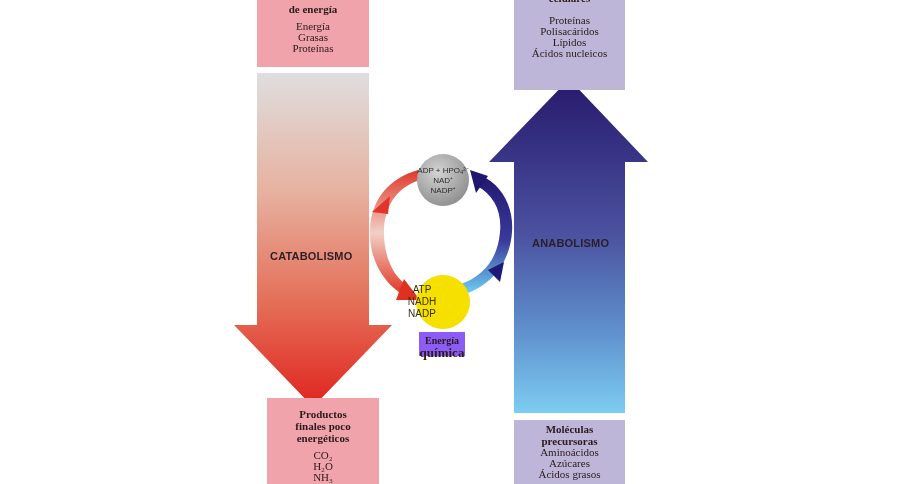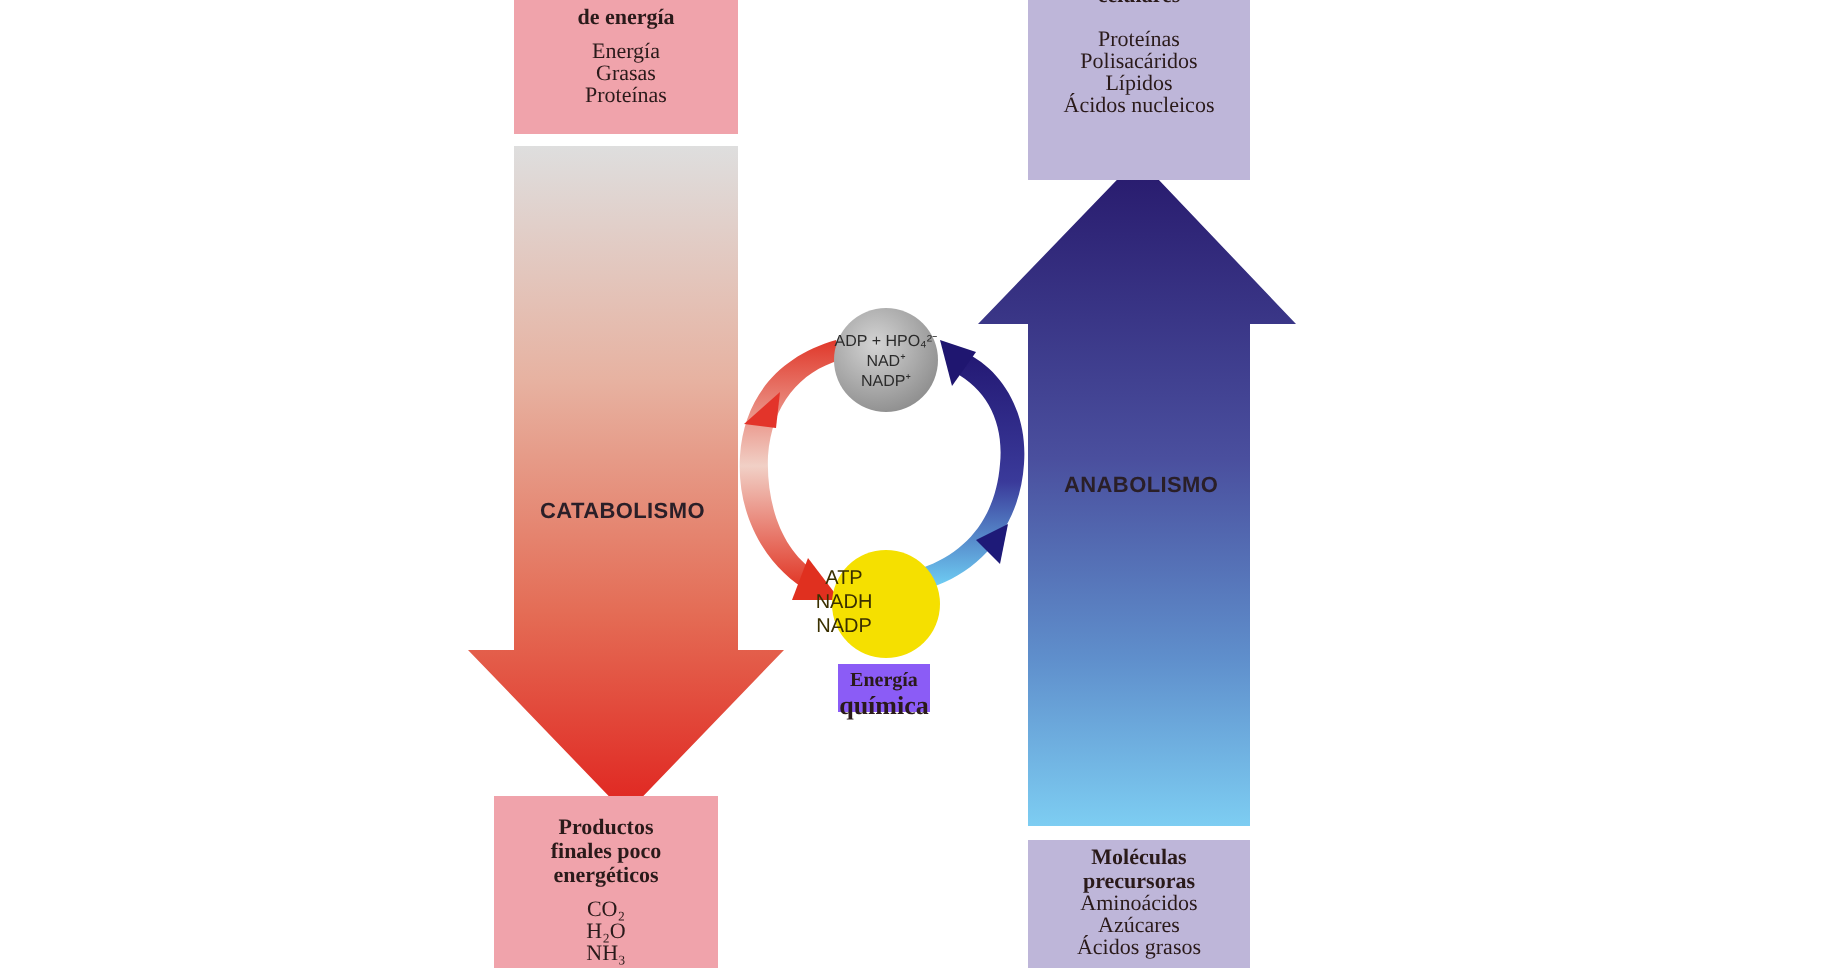--- a/index.html
+++ b/index.html
@@ -93,21 +93,21 @@
   <div>ATP</div>
   <div>NADH</div>
   <div>NADP</div>
 </div>
 
 <div class="box" style="left:419px; top:332px; width:46px; height:24px; background:#8b5cf6;">
   <div class="serif-b" style="font-size:10px; line-height:12px; margin-top:3px;">Energía</div>
   <div class="serif-b" style="font-size:13px; line-height:12px;">química</div>
 </div>
 
-<div class="box pink" style="left:247px; top:398px; width:112px; height:86px;">
+<div class="box pink" style="left:267px; top:398px; width:112px; height:86px;">
   <div class="serif-b" style="margin-top:10px;">Productos</div>
   <div class="serif-b">finales poco</div>
   <div class="serif-b">energéticos</div>
   <div class="serif-n" style="margin-top:6px;">CO₂</div>
   <div class="serif-n">H₂O</div>
   <div class="serif-n">NH₃</div>
 </div>
 
 <div class="box lav" style="left:514px; top:420px; width:111px; height:74px;">
   <div class="serif-b" style="margin-top:3px;">Moléculas</div>

